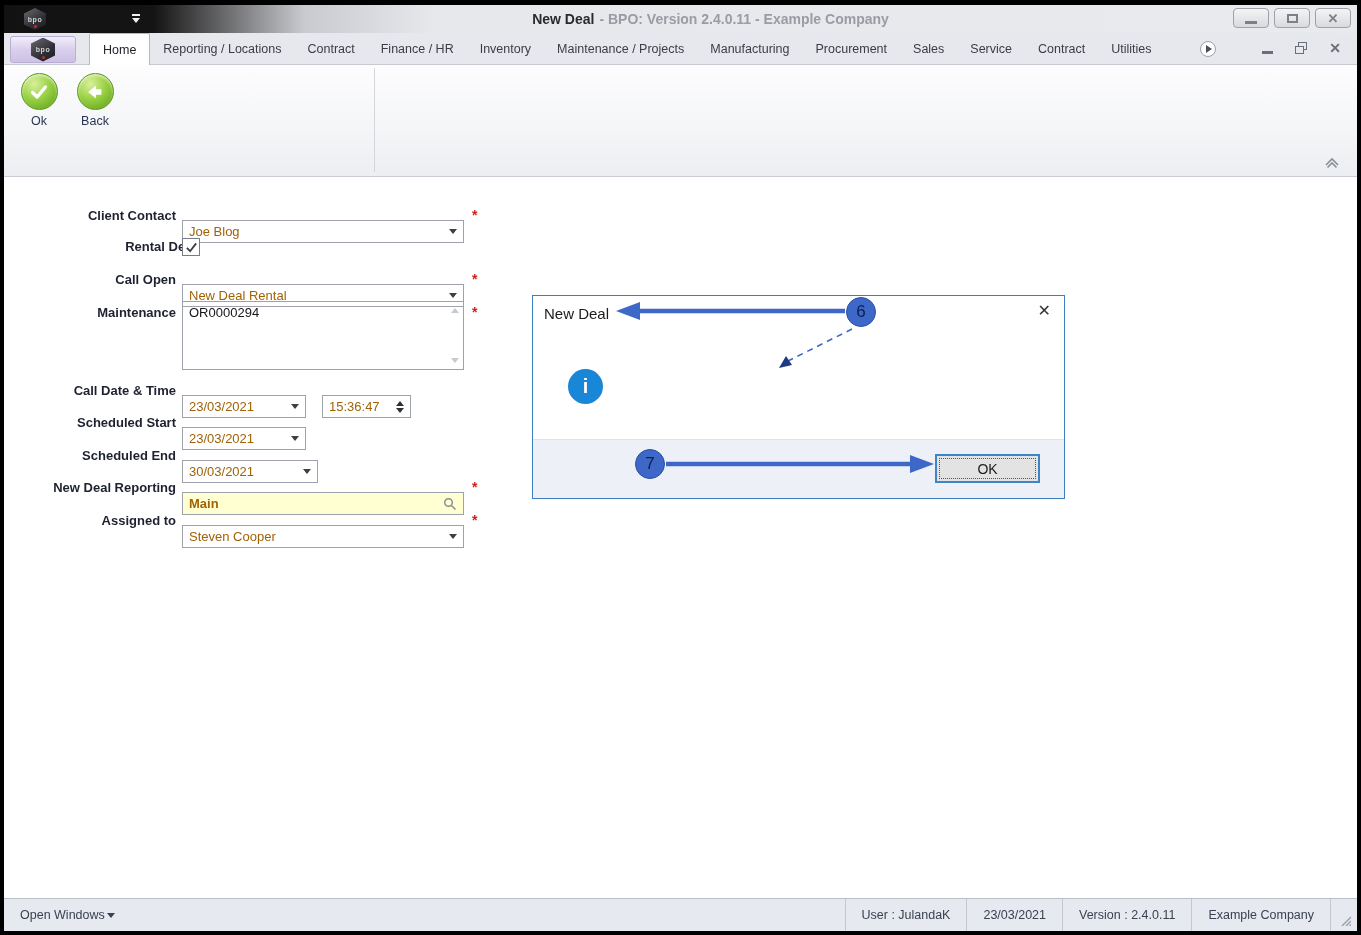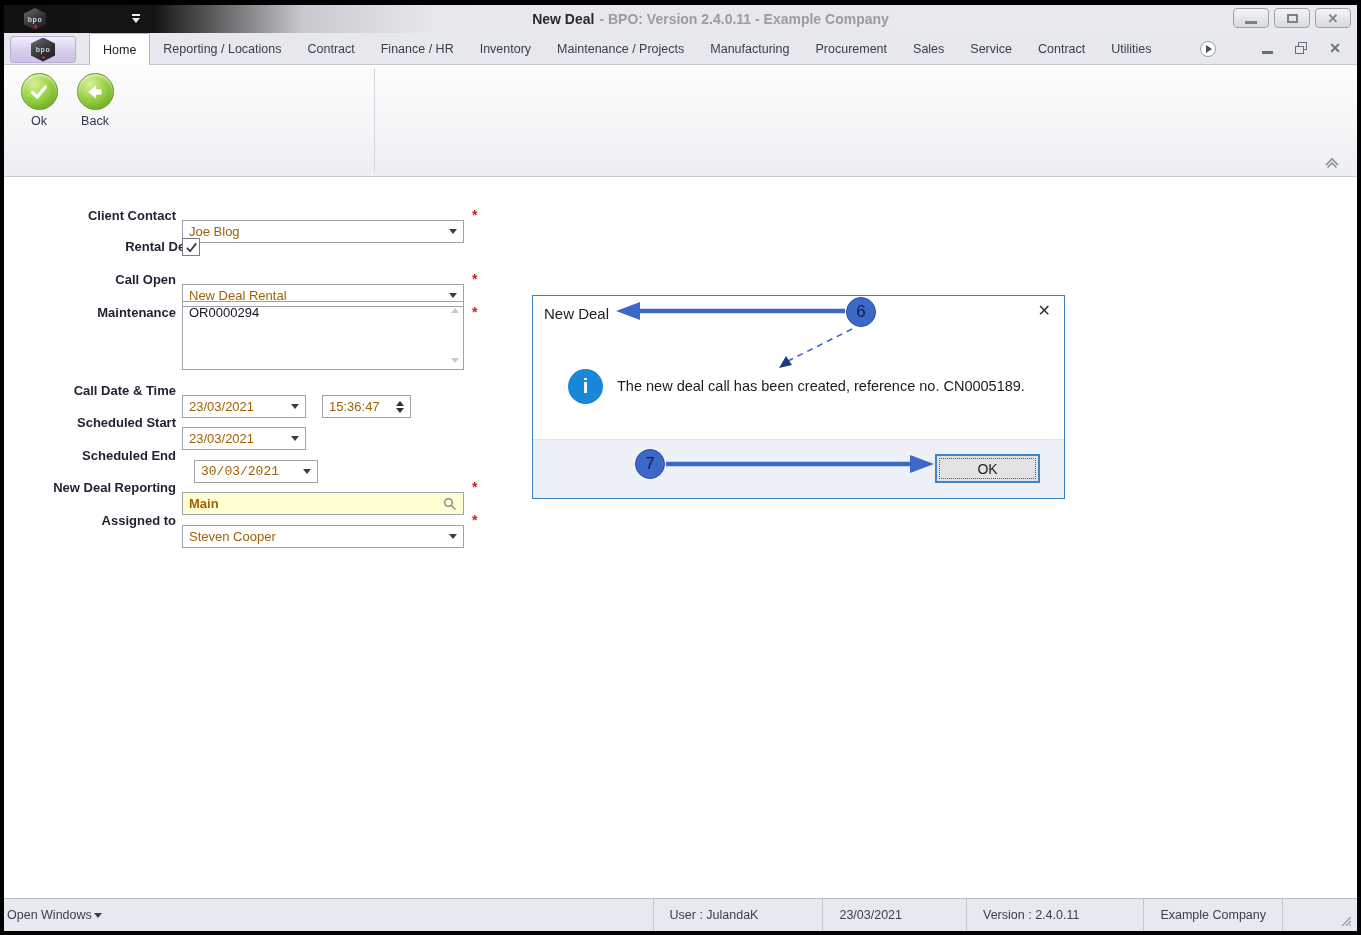--- a/index.html
+++ b/index.html
@@ -104,23 +104,23 @@
     display:flex; align-items:center; justify-content:center; cursor:pointer; font-family:"Liberation Sans",sans-serif; }
 
   
   .anno-overlay { position:absolute; left:0; top:0; width:1361px; height:935px; pointer-events:none; z-index:10; }
   .anno-circle { position:absolute; width:30px; height:30px; border-radius:50%; background:#3e68c8; border:1px solid #2a4fa8;
     color:#0a1f4e; font-size:17px; display:flex; align-items:center; justify-content:center; z-index:11; }
 
   
   .statusbar { position:absolute; left:0; right:0; bottom:0; height:33px; background:#e6e9ef; border-top:1px solid #b9bec8;
     display:flex; align-items:center; font-size:12.5px; color:#3a4150; }
-  .sb-left { display:flex; align-items:center; gap:2px; padding-left:3px; cursor:pointer; }
+  .sb-left { display:flex; align-items:center; gap:2px; padding-left:16px; cursor:pointer; }
   .sb-caret { width:0;height:0;border-left:4px solid transparent;border-right:4px solid transparent;border-top:5px solid #3a4150; }
-  .sb-right { margin-left:auto; display:flex; align-items:stretch; height:100%;gap:48px; }
+  .sb-right { margin-left:auto; display:flex; align-items:stretch; height:100%; }
   .sb-seg { display:flex; align-items:center; padding:0 16px; border-left:1px solid #c2c7d0; }
   .sb-grip { width:26px; display:flex; align-items:flex-end; justify-content:flex-end; padding:0 6px 5px 0; }
 </style>
 </head>
 <body>
 
 <div class="window">
 
   <div class="titlebar">
     <div class="qat-logo">
@@ -269,21 +269,21 @@
     <div class="form-row" style="top:233px;">
       <div class="f-label">Scheduled Start</div>
       <div class="ctl" style="left:178px; width:124px;">
         <span class="val">23/03/2021</span>
         <span class="dd-arrow"></span>
       </div>
     </div>
 
     <div class="form-row" style="top:266px;">
       <div class="f-label">Scheduled End</div>
-      <div class="ctl" style="left:190px; width:124px;font-family:Liberation Mono, monospace;">
+      <div class="ctl" style="left:178px; width:136px;">
         <span class="val">30/03/2021</span>
         <span class="dd-arrow"></span>
       </div>
     </div>
 
     <div class="form-row" style="top:298px;">
       <div class="f-label">New Deal Reporting</div>
       <div class="ctl loc" style="left:178px; width:282px;">
         <span class="val">Main</span>
         <svg width="14" height="14" viewBox="0 0 14 14">
@@ -300,21 +300,20 @@
         <span class="val">Steven Cooper</span>
         <span class="dd-arrow"></span>
       </div>
       <div class="f-req" style="left:468px;">*</div>
     </div>
 
     <div class="dialog">
       <div class="dlg-title">New Deal</div>
       <div class="dlg-close">✕</div>
       <div class="dlg-info">i</div>
-      <div class="dlg-msg">The new deal call has been created, reference no. CN0005189.</div>
       <div class="dlg-footer">
         <button class="dlg-ok">OK</button>
       </div>
     </div>
   </div>
 
   <div class="statusbar">
     <div class="sb-left">
       <span>Open Windows</span>
       <span class="sb-caret"></span>

